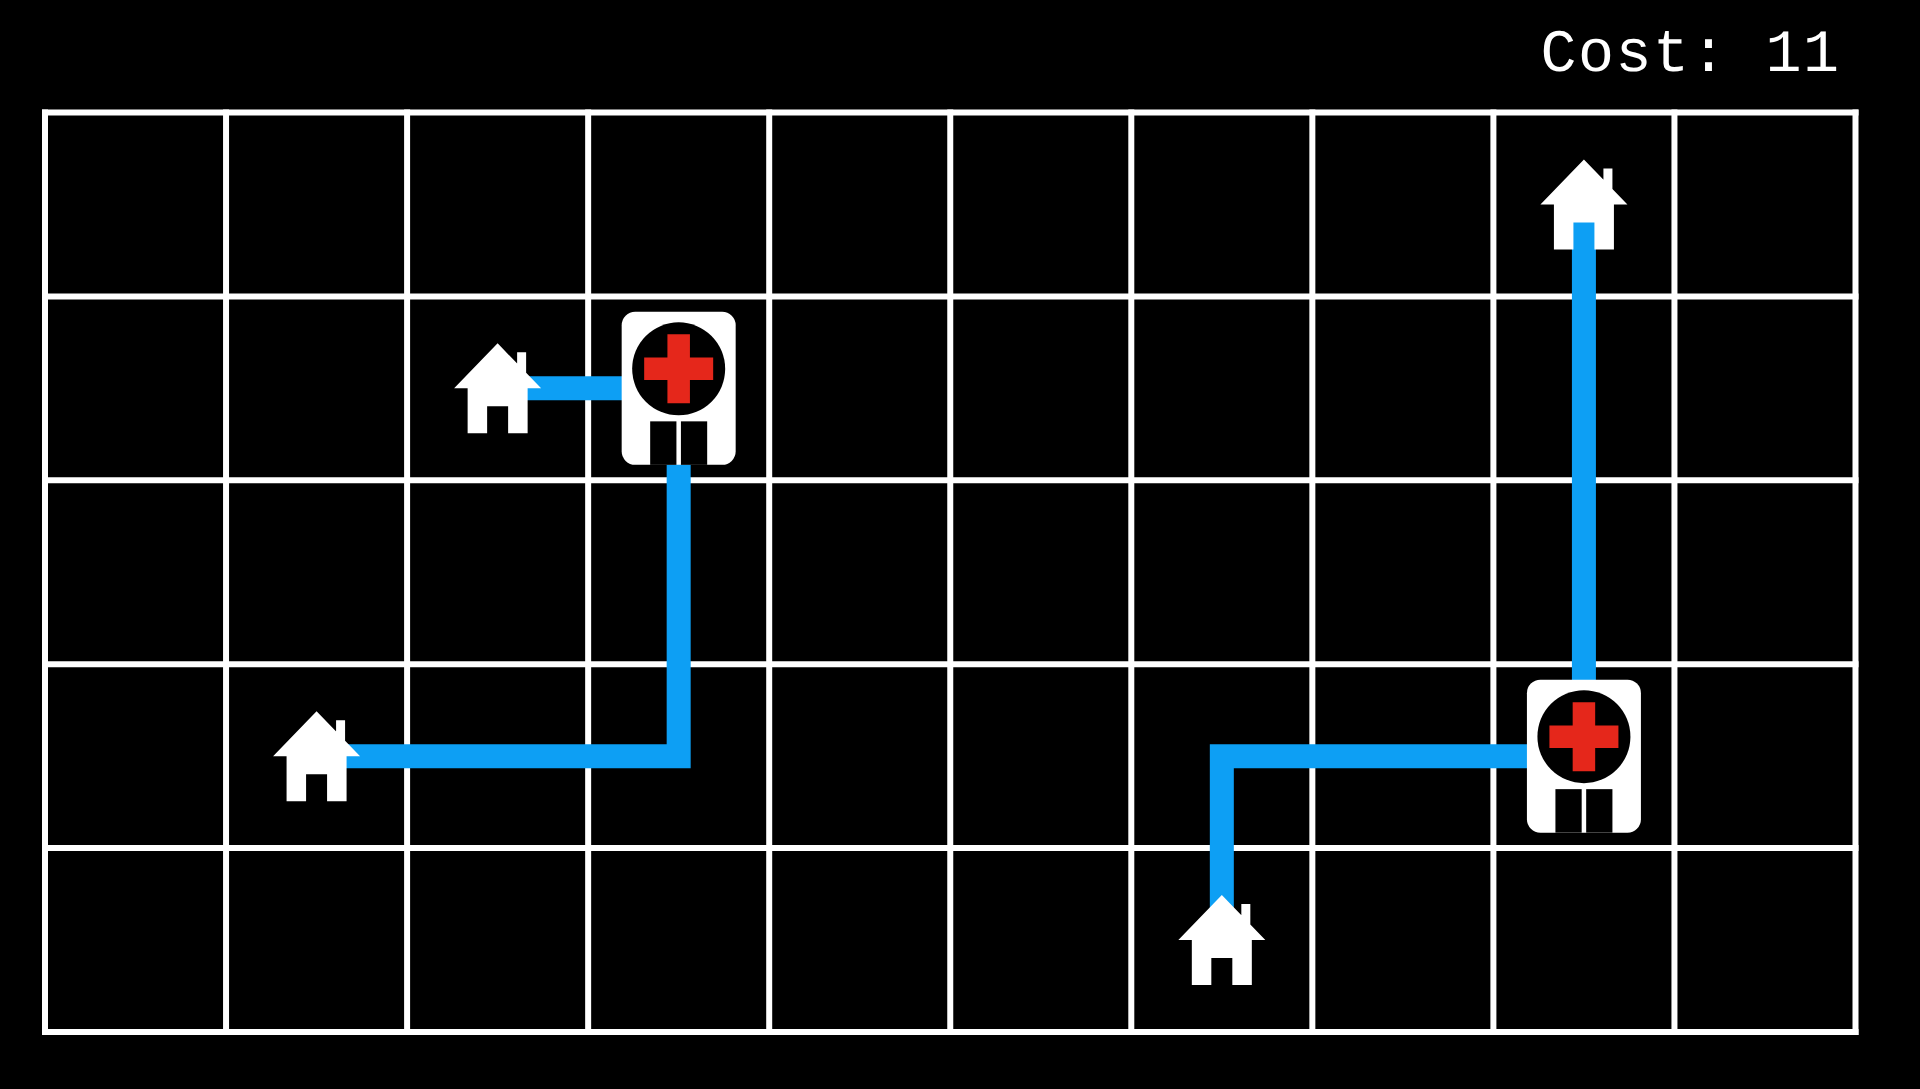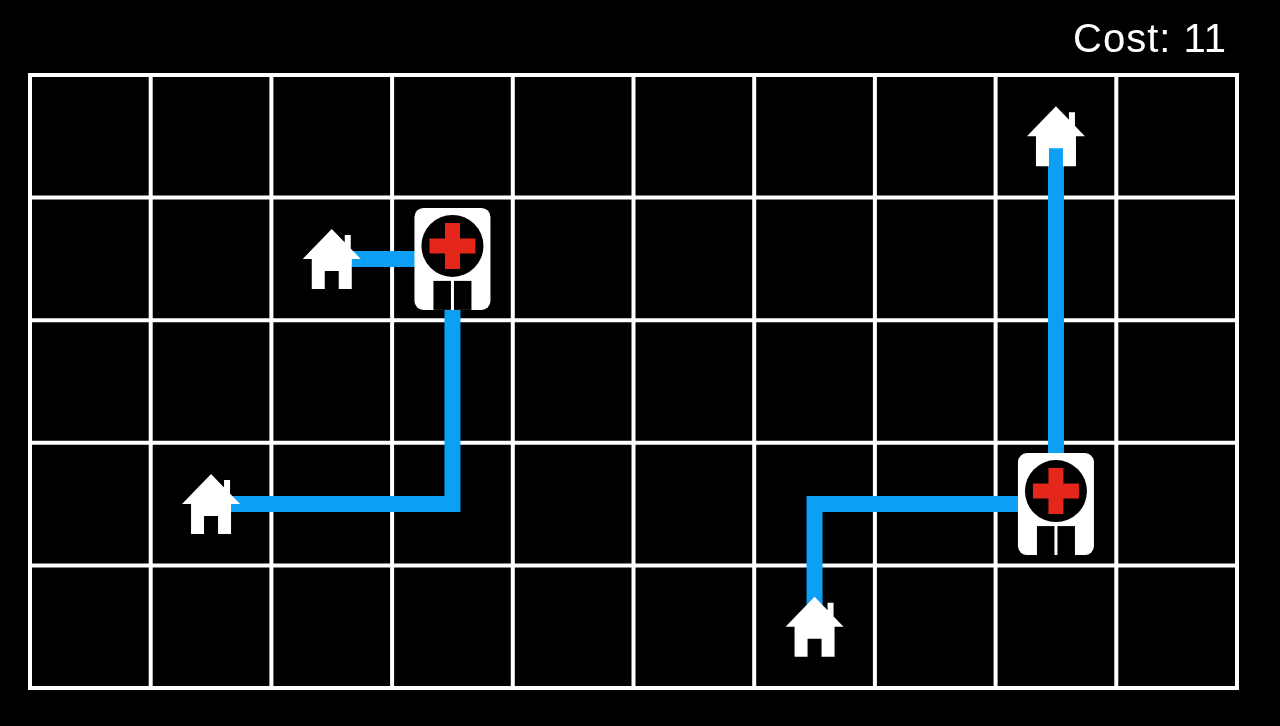--- a/index.html
+++ b/index.html
@@ -9,21 +9,21 @@
     --icon:#ffffff;
     --red:#e5271b;
     --hud:#ffffff;
   }
   html,body{margin:0;padding:0;background:var(--bg);}
   .stage{
     position:relative;
     width:1280px;height:726px;
     background:var(--bg);
     overflow:hidden;
-    font-family:Liberation Sans, sans-serif;
+    font-family:Liberation Mono, monospace;
   }
   .hud{
     position:absolute;
     top:18px;right:53px;
     color:var(--hud);
     font-size:40px;
     font-weight:400;
     letter-spacing:1px;
     line-height:1;
     white-space:nowrap;

